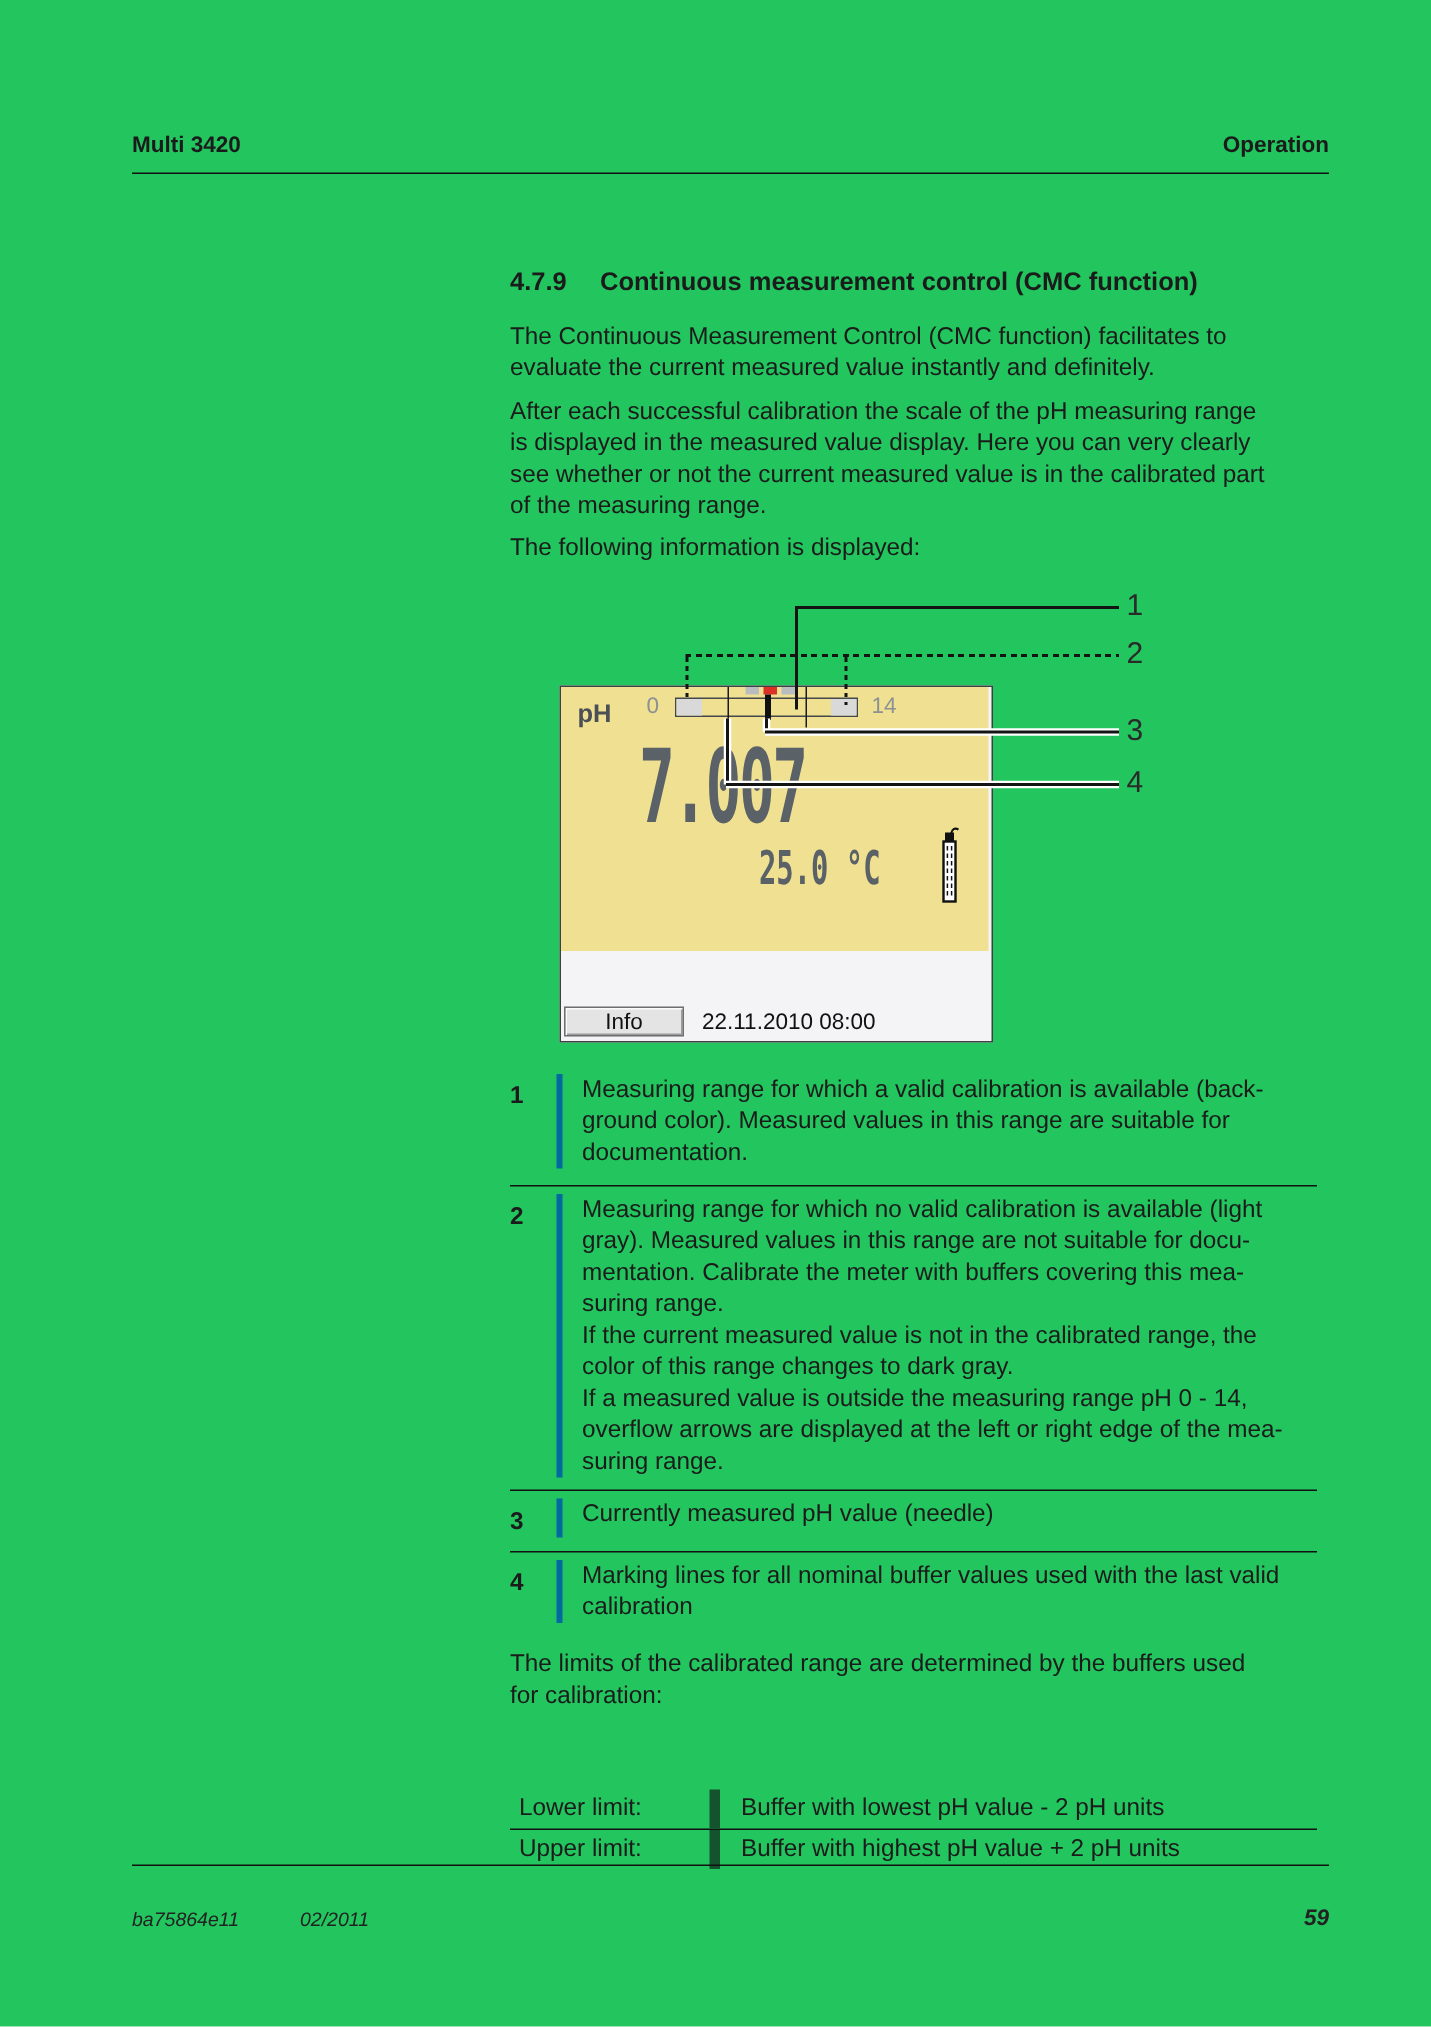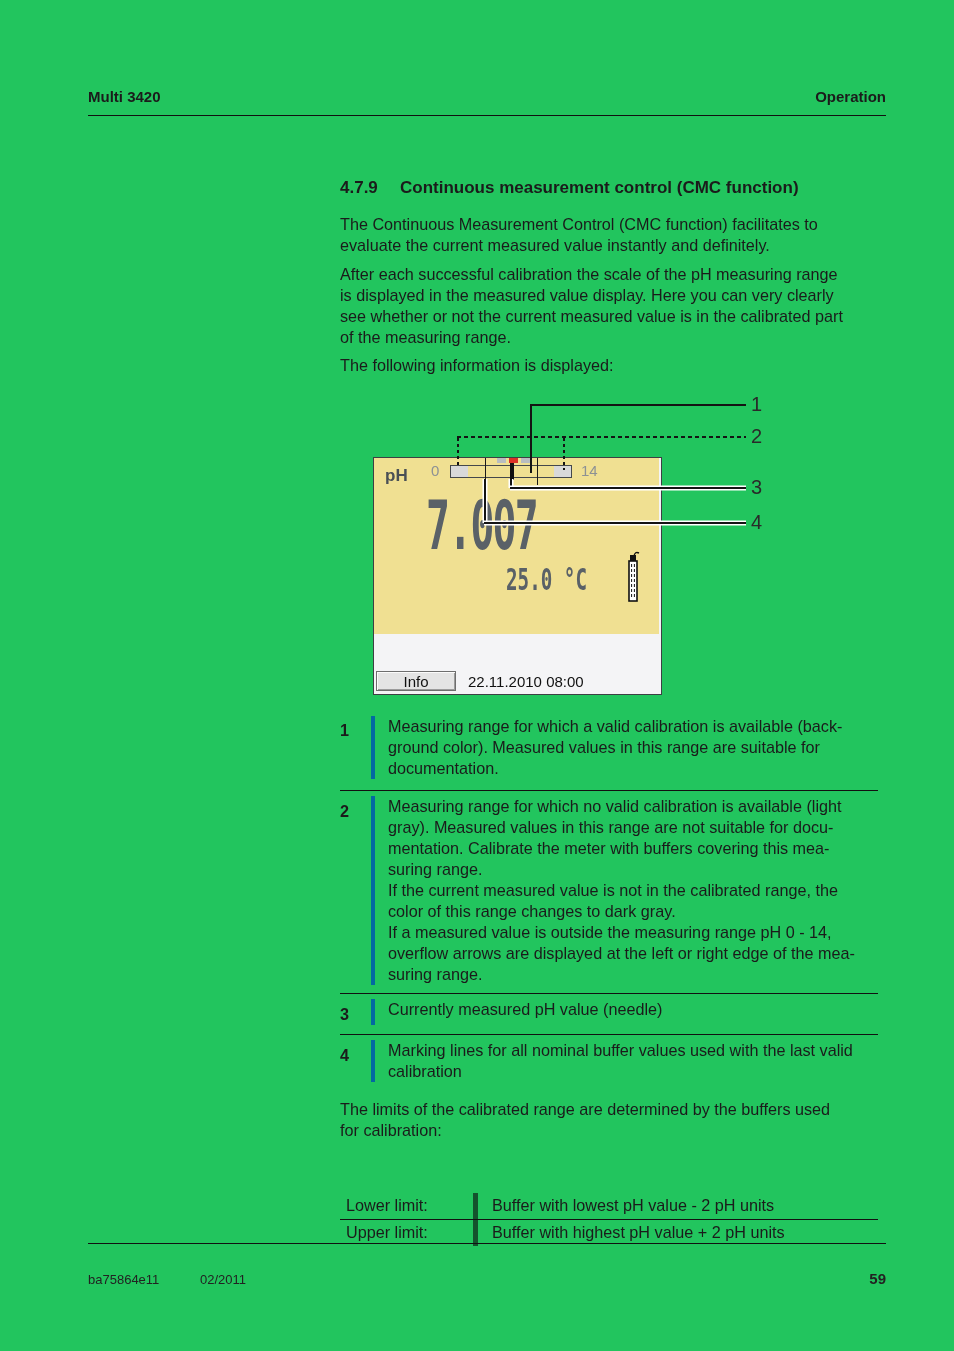--- a/index.html
+++ b/index.html
@@ -3,38 +3,38 @@
 <meta charset="utf-8">
 <style>
   html,body{margin:0;padding:0;background:#ffffff;}
   .page{position:relative;width:954px;height:1351px;background:#22c55e;
         font-family:"Liberation Sans","DejaVu Sans",sans-serif;color:#1b1b1b;overflow:hidden;}
   .abs{position:absolute;}
   .ml{white-space:pre-line;}
   
   .hdr{font-size:15px;font-weight:bold;}
   .rule{height:1px;background:#111;}
-  .ftr{font-size:13px;color:#222;}
+  .ftr{font-size:13px;color:#222;font-style:italic;}
   
   .body-txt{font-size:16.2px;line-height:21px;color:#1b1b1b;}
   .sec-head{font-size:17px;font-weight:bold;}
   
   .ltable{width:538px;font-size:16.2px;line-height:21px;}
   .lrow{display:flex;border-bottom:1px solid #111;}
   .lrow:last-child{border-bottom:none;}
   .lnum{width:31px;font-weight:bold;flex:0 0 31px;}
   .ltext{flex:1;border-left:4px solid #0369a1;padding-left:13px;}
   .r1{padding:4px 0 11px 0;} .r2{padding:5px 0 8px 0;}
   .r3{padding:5px 0 9px 0;} .r4{padding:5px 0 6px 0;}
   
   .limtable{width:538px;font-size:16.2px;line-height:21px;}
   .limrow{display:flex;}
   .limrow.first{border-bottom:1px solid #111;margin-top:36px;}
   .limlabel{flex:0 0 133px;padding:2px 0 3px 6px;box-sizing:border-box;}
-  .limval{flex:1;border-left:5px solid #14532d;padding:2px 0 3px 14px;}
+  .limval{flex:1;border-left:7px solid #14532d;padding:2px 0 3px 14px;}
   
   .fig{width:560px;height:312px;}
   .disp{left:33px;top:62px;width:287px;height:236px;border:1px solid #3c4043;background:#f4f4f6;}
   .disp-yellow{left:0;top:0;width:285px;height:176px;background:#f0e092;}
   .ph-label{left:11px;top:8px;font-size:17px;font-weight:bold;color:#4a5055;}
   .scale-num{font-size:15px;color:#8d9194;}
   .bar{left:76px;top:7px;width:120px;height:11px;border:1px solid #45484b;}
   .seg{top:0;height:11px;background:#d9d9d9;}
   .tick{top:-8px;width:1px;height:27px;background:#1a1a1a;}
   .needle{left:59px;top:-3px;width:4px;height:17px;background:#101010;}

